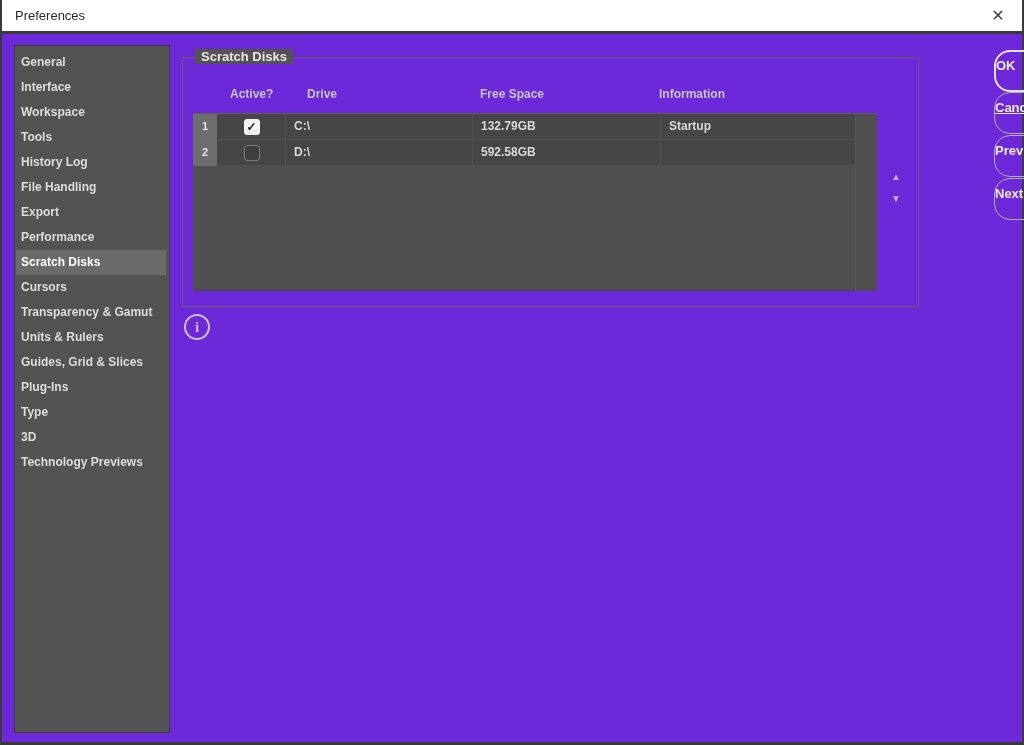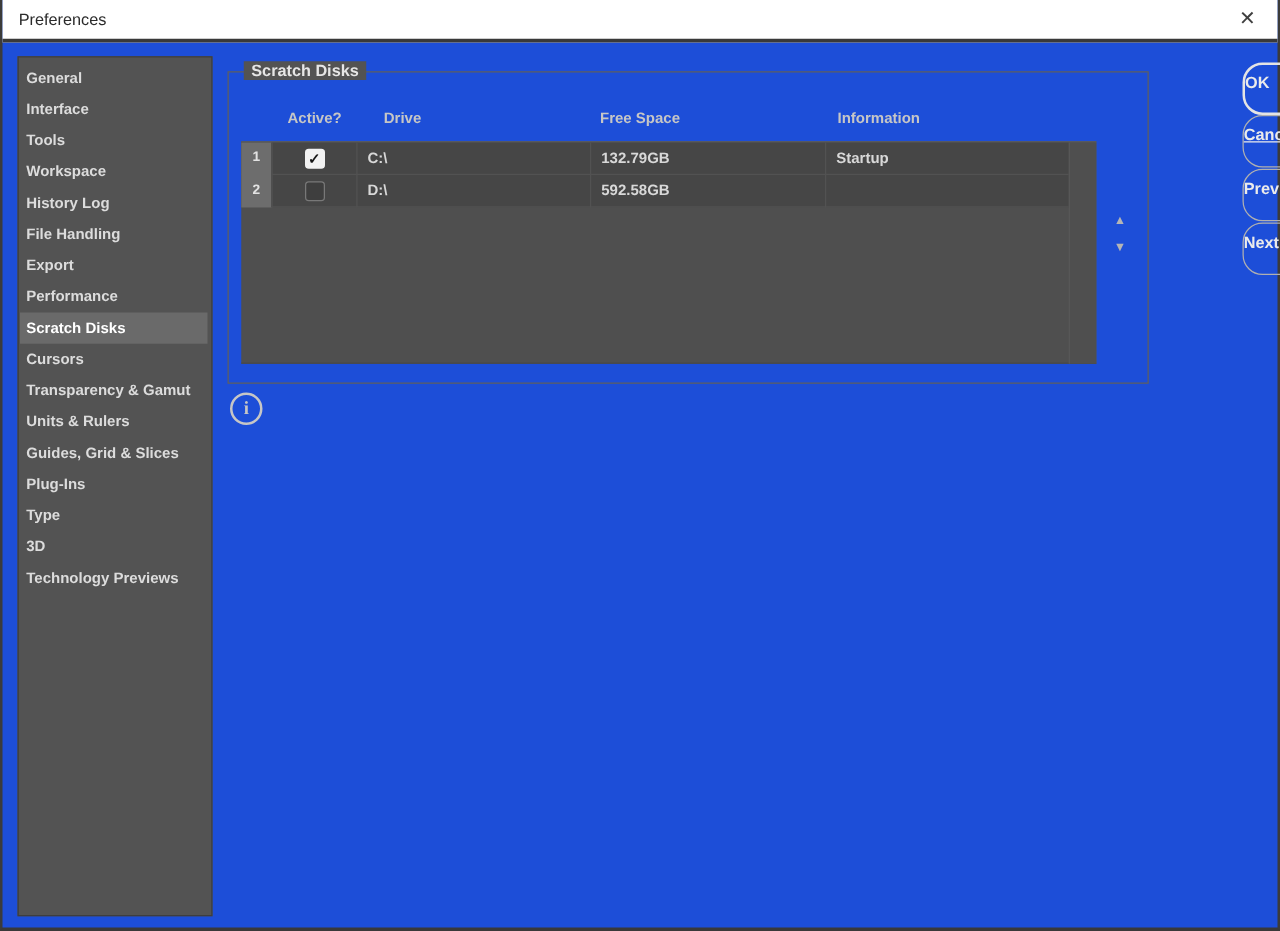--- a/index.html
+++ b/index.html
@@ -5,21 +5,21 @@
   * { margin: 0; padding: 0; box-sizing: border-box; }
   html, body { width: 1024px; height: 745px; }
   body {
     font-family: "Liberation Sans", sans-serif;
     background: #2a2a2a;
     overflow: hidden;
   }
   .dialog {
     position: relative;
     width: 1024px; height: 745px;
-    background: #1d4ed8;
+    background: #6d28d9;
     border-left: 2px solid #3b3b3b;
     border-right: 2px solid #3b3b3b;
     border-bottom: 3px solid #393939;
   }
   
   .titlebar {
     position: absolute; left: 0; top: 0; width: 100%; height: 34px;
     background: #ffffff;
     border-bottom: 3px solid #393939;
   }
@@ -60,21 +60,21 @@
     white-space: nowrap;
   }
   .col-header {
     position: absolute; top: 29px; height: 14px;
     font-size: 12px; font-weight: 700; color: #c6c6c6;
     white-space: nowrap;
   }
   .col-header.h-active { left: 47px; }
   .col-header.h-drive { left: 108px; margin-left: 16px; }
   .col-header.h-free { left: 297px; }
-  .col-header.h-info { left: 487px; }
+  .col-header.h-info { left: 476px; }
   
   .disk-table {
     position: absolute; left: 10px; top: 55px; width: 684px; height: 178px;
     background: #4f4f4f;
     border-top: 1px solid #5e5e5e;
     border-right: 1px solid #5c5c5c;
     border-bottom: 1px solid #484848;
   }
   .disk-row {
     display: flex; width: 662px; height: 26px;
@@ -153,22 +153,22 @@
 <div class="dialog">
 
   <div class="titlebar">
     <div class="titlebar-text">Preferences</div>
     <div class="close-btn">✕</div>
   </div>
 
   <div class="sidebar">
     <div class="sidebar-item">General</div>
     <div class="sidebar-item">Interface</div>
+    <div class="sidebar-item">Workspace</div>
     <div class="sidebar-item">Tools</div>
-    <div class="sidebar-item">Workspace</div>
     <div class="sidebar-item">History Log</div>
     <div class="sidebar-item">File Handling</div>
     <div class="sidebar-item">Export</div>
     <div class="sidebar-item">Performance</div>
     <div class="sidebar-item selected">Scratch Disks</div>
     <div class="sidebar-item">Cursors</div>
     <div class="sidebar-item">Transparency &amp; Gamut</div>
     <div class="sidebar-item">Units &amp; Rulers</div>
     <div class="sidebar-item">Guides, Grid &amp; Slices</div>
     <div class="sidebar-item">Plug-Ins</div>

